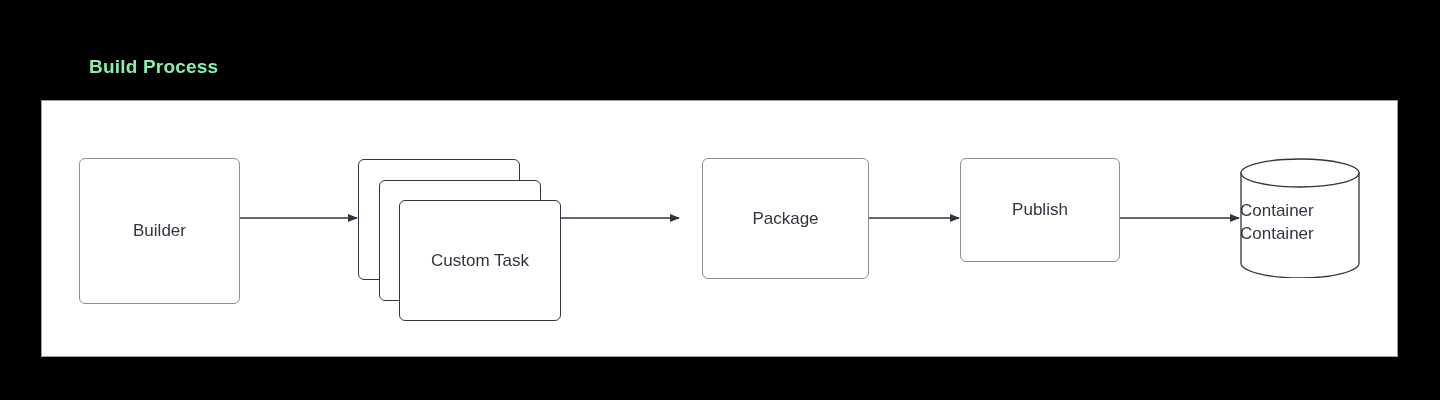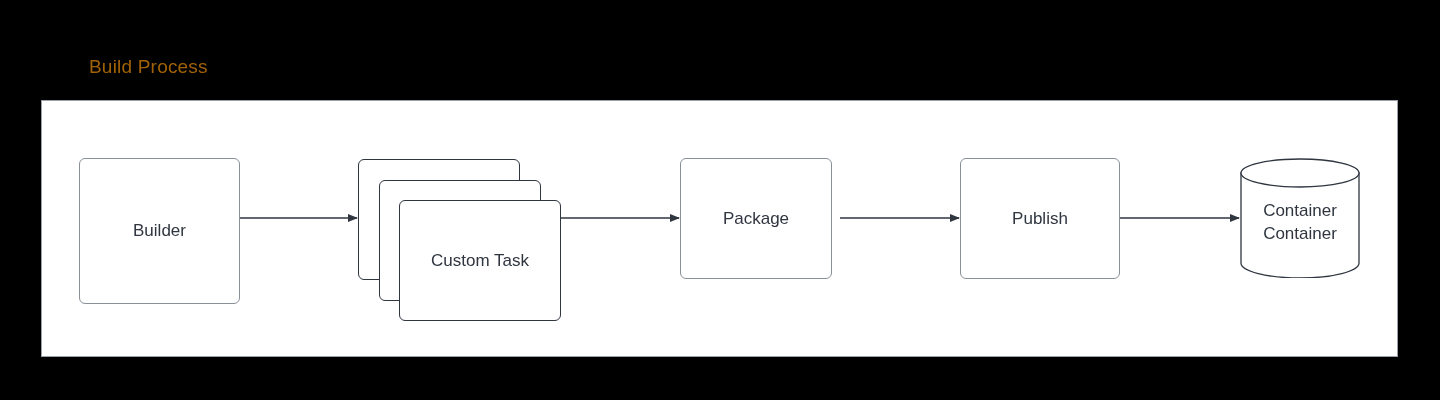--- a/index.html
+++ b/index.html
@@ -17,23 +17,24 @@
     position: relative;
     width: 1440px;
     height: 400px;
     background: #000000;
   }
   #group-title {
     position: absolute;
     left: 89px;
     top: 56px;
     font-size: 19px;
-    color: #a16207;
+    color: #86efac;
     letter-spacing: 0.2px;
     white-space: nowrap;
+    font-weight: bold;
   }
   #panel {
     position: absolute;
     left: 41px;
     top: 100px;
     width: 1357px;
     height: 257px;
     background: #ffffff;
     border: 1px solid #9aa1ab;
     box-sizing: border-box;
@@ -62,31 +63,31 @@
   .card .card-label {
     white-space: nowrap;
   }
   #builder {
     left: 79px;
     top: 158px;
     width: 161px;
     height: 146px;
   }
   #package {
-    left: 680px;
+    left: 702px;
     top: 158px;
-    width: 152px;
+    width: 167px;
     height: 121px;
     text-align: right;
   }
   #publish {
     left: 960px;
     top: 158px;
     width: 160px;
-    height: 121px;
+    height: 104px;
   }
   #stack {
     position: absolute;
     left: 358px;
     top: 159px;
     width: 204px;
     height: 163px;
   }
   #card-back  { left: 0px;  top: 0px;  width: 162px; height: 121px; }
   #card-mid   { left: 21px; top: 21px; width: 162px; height: 121px; }
@@ -104,21 +105,20 @@
   }
   .cyl svg { display: block; }
   .cyl-label {
     position: absolute;
     left: 0;
     top: 0;
     width: 120px;
     height: 120px;
     display: flex;
     flex-direction: column;
-    align-items: center;
     justify-content: center;
     color: #2f3640;
     font-size: 17px;
     line-height: 23px;
     padding-top: 8px;
     box-sizing: border-box;
   }
   #edges {
     position: absolute;
     left: 0;

